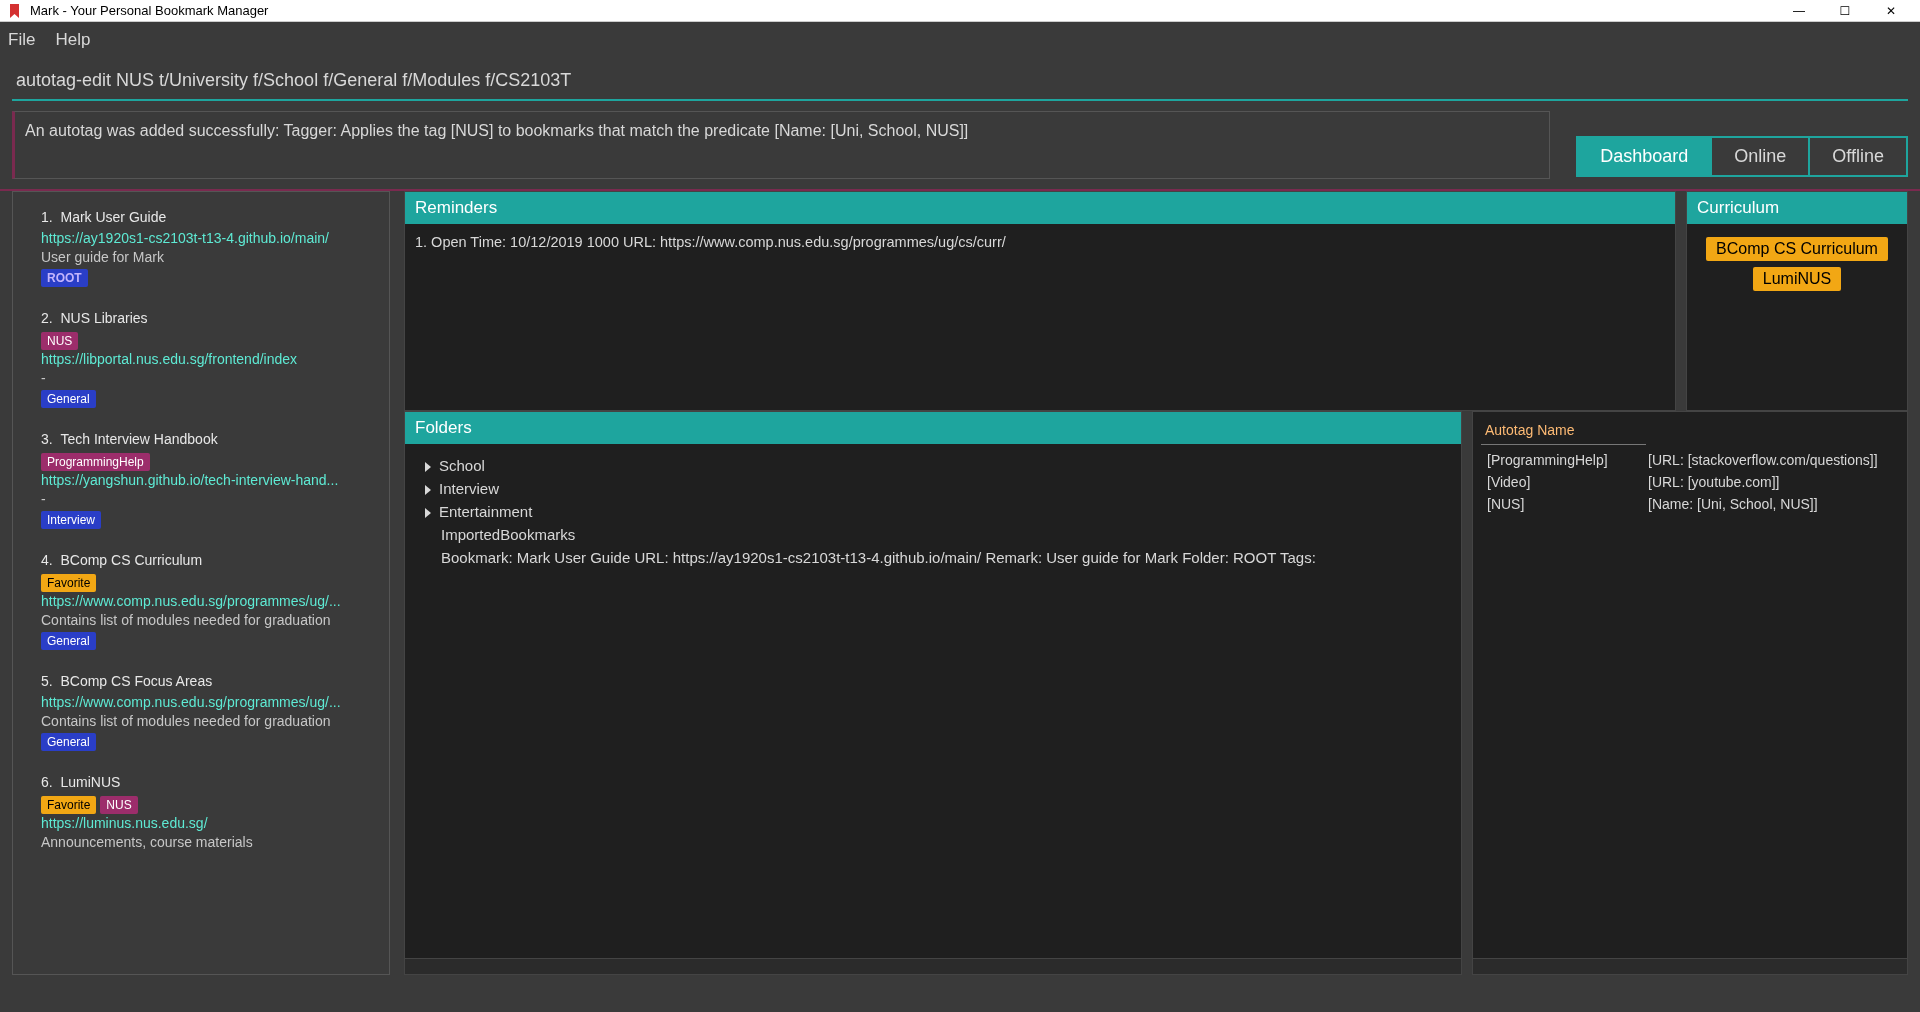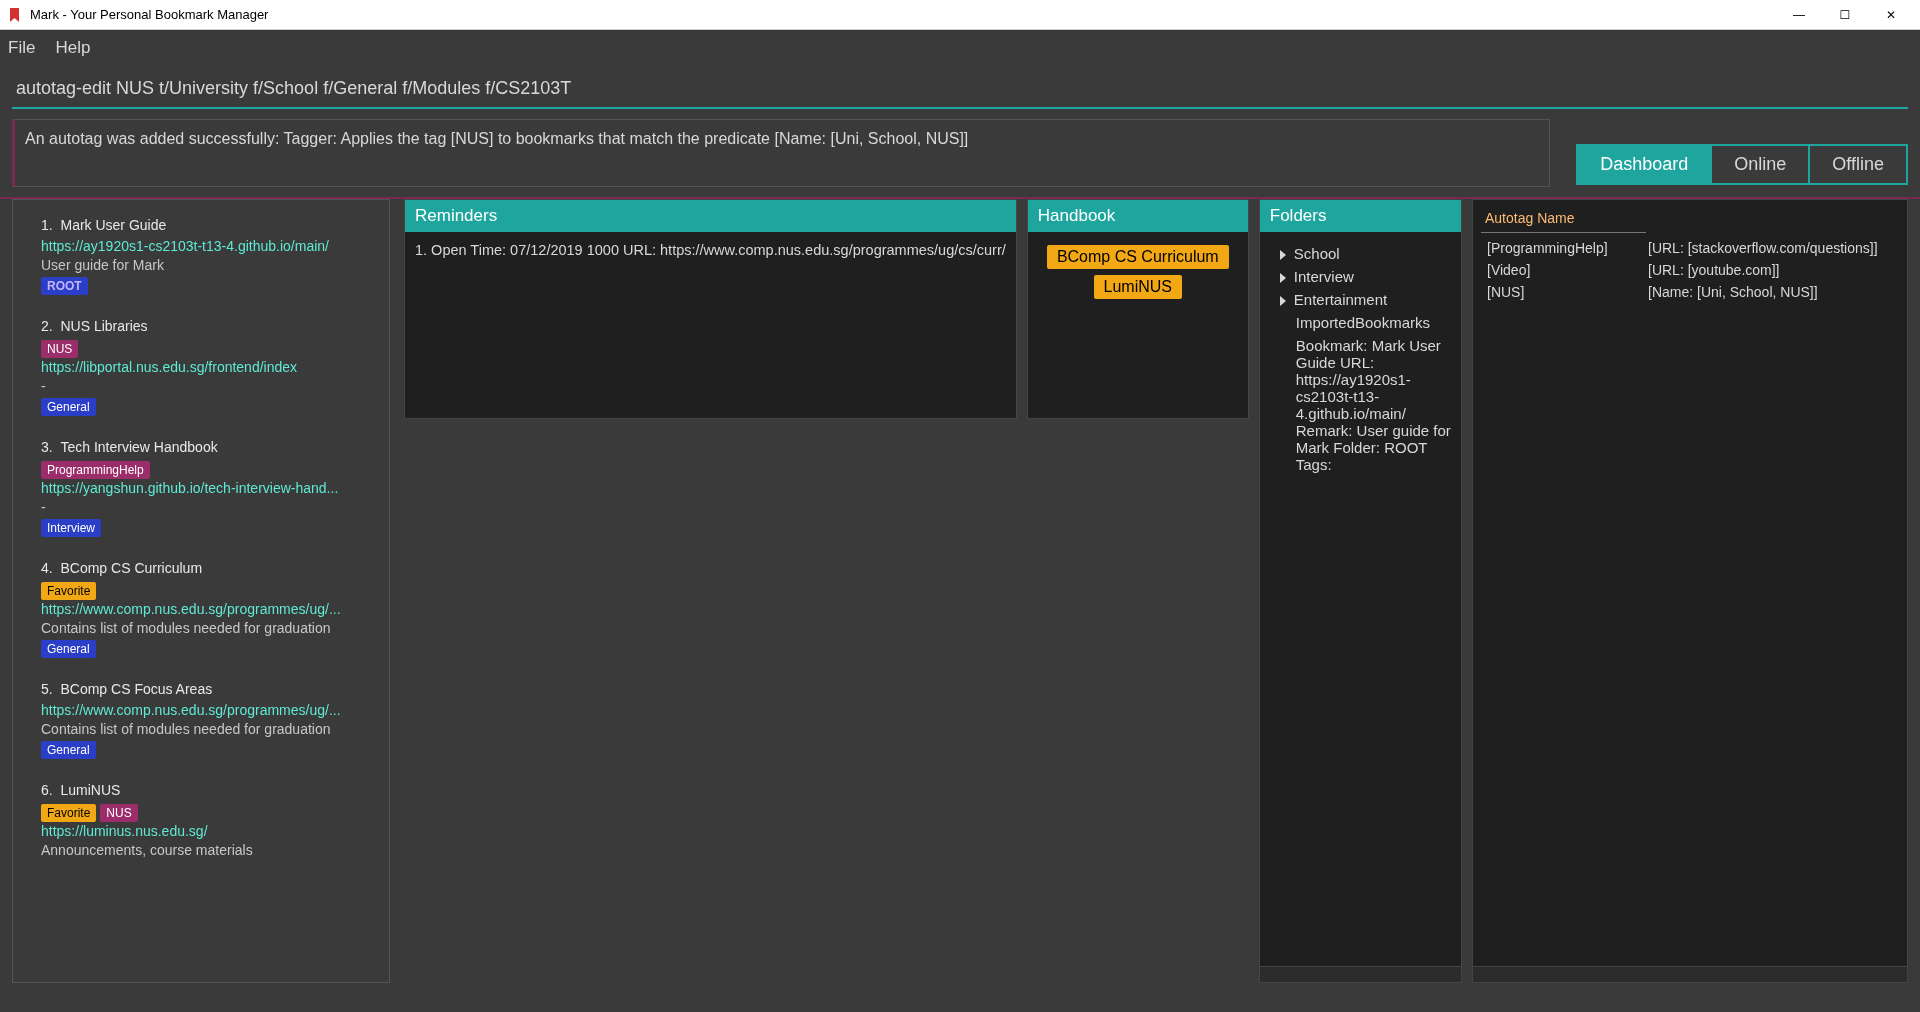--- a/index.html
+++ b/index.html
@@ -9,21 +9,21 @@
     color: #d8d8d8;
     width: 1920px;
     height: 1012px;
     overflow: hidden;
     font-size: 14px;
   }
   
   .titlebar {
     background: #ffffff;
     color: #000;
-    height: 30px;
+    height: 22px;
     display: flex;
     align-items: center;
     padding: 0 6px;
     border-bottom: 1px solid #ccc;
   }
   .titlebar .app-icon {
     width: 18px; height: 18px;
     margin-right: 6px;
     display:inline-flex; align-items:center; justify-content:center;
   }
@@ -138,22 +138,21 @@
   .badge.general { background:#2a3ec7; color:#fff; }
   .badge.interview { background:#2a3ec7; color:#fff; }
   .badge.nus { background:#9c2d6b; color:#fff; }
   .badge.proghelp { background:#9c2d6b; color:#fff; }
   .badge.favorite { background:#f2a714; color:#000; }
 
   
   .right-col {
     flex:1;
     display:flex;
-    flex-direction:row;
-    gap:10px;
+    flex-direction:column;
   }
   .panel-row-top { display:flex; gap:10px; height: 220px;}
   .panel-row-bot { display:flex; gap:10px; flex:1; min-height:0;}
   .panel {
     background:#1f1f1f;
     border:1px solid #444;
     display:flex;
     flex-direction:column;
     min-width:0;
   }
@@ -308,25 +307,25 @@
         <div class="bm-url">https://luminus.nus.edu.sg/</div>
         <div class="bm-desc">Announcements, course materials</div>
       </div>
     </div>
 
   <div class="right-col">
     <div class="panel-row-top">
       <div class="panel reminders">
         <div class="panel-header">Reminders</div>
         <div class="panel-body" id="reminders-body">
-            <div style="font-weight: 500;">1. Open Time: 07/12/2019 1000 URL: https://www.comp.nus.edu.sg/programmes/ug/cs/curr/</div>
+            <div style="font-weight: 500;">1. Open Time: 10/12/2019 1000 URL: https://www.comp.nus.edu.sg/programmes/ug/cs/curr/</div>
           </div>
       </div>
       <div class="panel favorites">
-        <div class="panel-header">Handbook</div>
+        <div class="panel-header">Curriculum</div>
         <div class="panel-body fav-center" id="favorites-body">
             <div><span class="fav-chip">BComp CS Curriculum</span></div>
             <div><span class="fav-chip">LumiNUS</span></div>
           </div>
       </div>
     </div>
     <div class="panel-row-bot">
       <div class="panel folders">
         <div class="panel-header">Folders</div>
         <div class="panel-body" id="folders-body">

